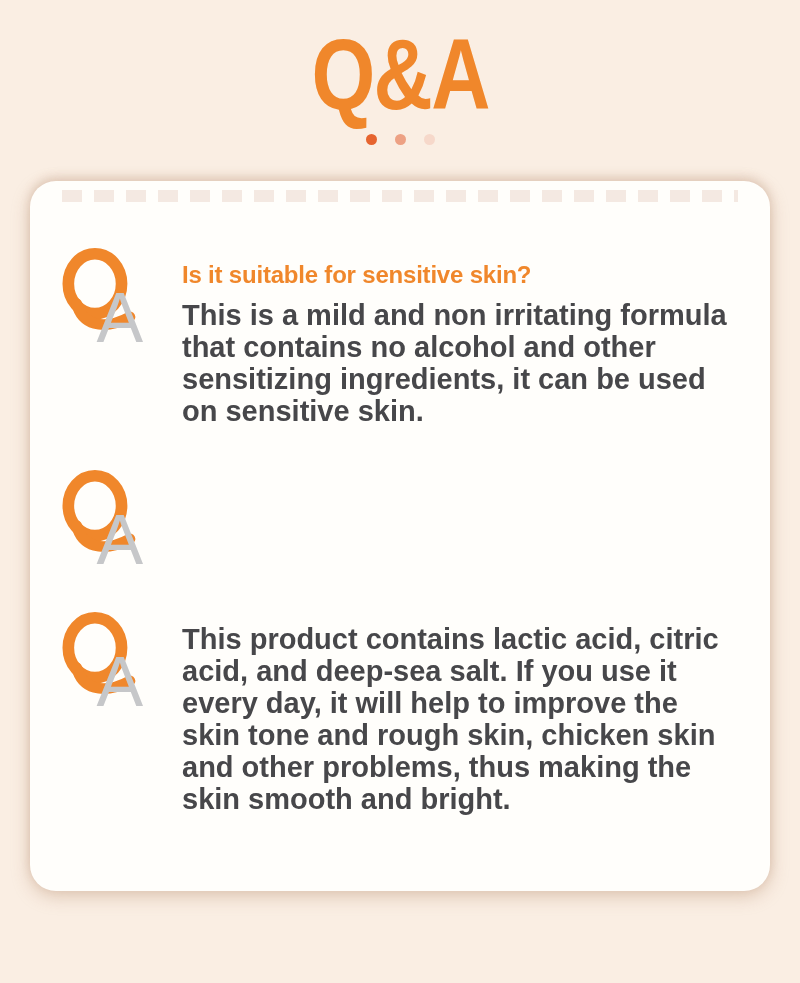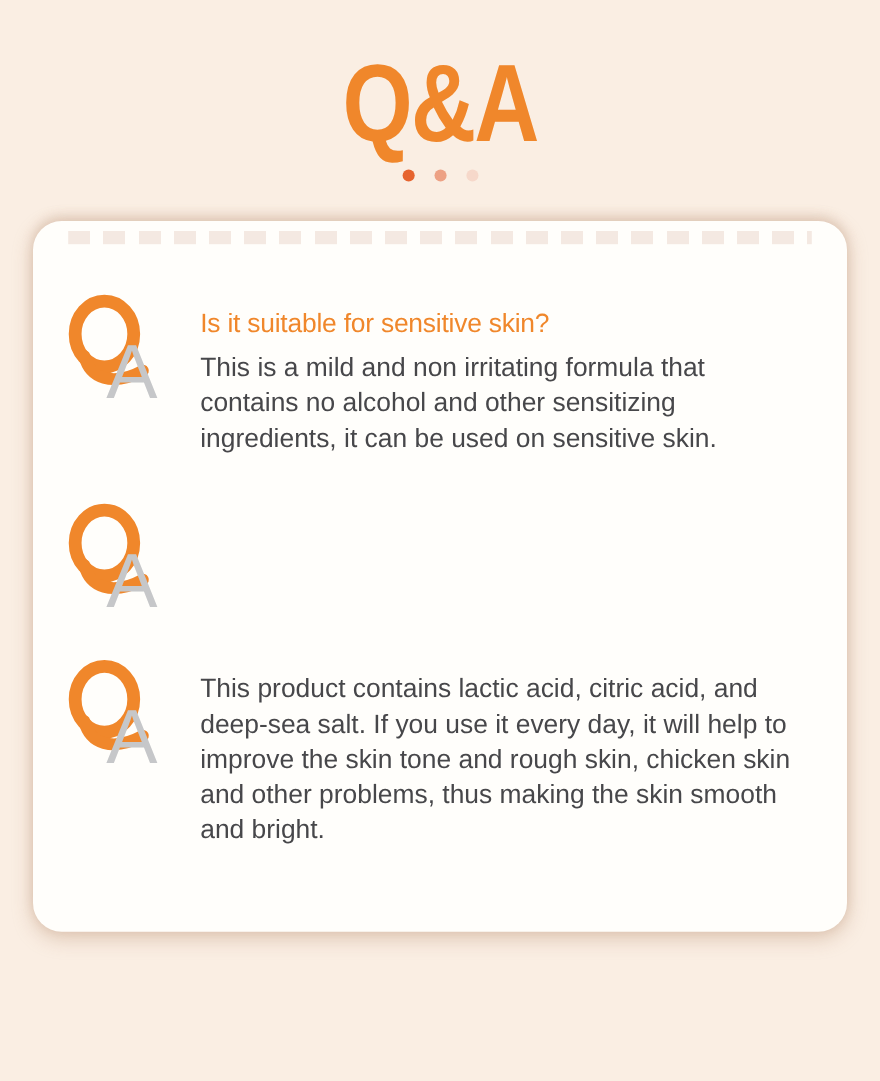--- a/index.html
+++ b/index.html
@@ -15,21 +15,21 @@
   }
   *{box-sizing:border-box;margin:0;padding:0;}
   html,body{width:800px;}
   body{
     height:983px;
     background:var(--bg);
     font-family:"Liberation Sans", sans-serif;
     overflow:hidden;
   }
   .header{
-    padding-top:44px;
+    padding-top:24px;
     text-align:center;
   }
   .page-title{
     font-size:100px;
     line-height:1;
     font-weight:bold;
     color:var(--accent);
     letter-spacing:-2px;
     transform:scaleX(0.82);
     transform-origin:center;
@@ -77,30 +77,31 @@
   .q-stroke{stroke:var(--accent);}
   .a-fill{fill:var(--a-gray);font-family:"Liberation Sans", sans-serif;}
   .qa-text{
     padding-top:6px;
     flex:1;
     min-width:0;
   }
   .question{
     color:var(--accent);
     font-size:24px;
-    font-weight:normal;
+    font-weight:bold;
     line-height:1.3;
     letter-spacing:-0.2px;
     margin-bottom:9px;
   }
   .answer{
     color:var(--body-text);
-    font-size:24px;
+    font-size:29px;
     line-height:32px;
     max-width:548px;
+    font-weight:bold;
   }
 </style>
 </head>
 <body>
 
 <div class="header">
   <div class="page-title">Q&amp;A</div>
   <div class="dots">
     <span class="dot dot-1"></span>
     <span class="dot dot-2"></span>

